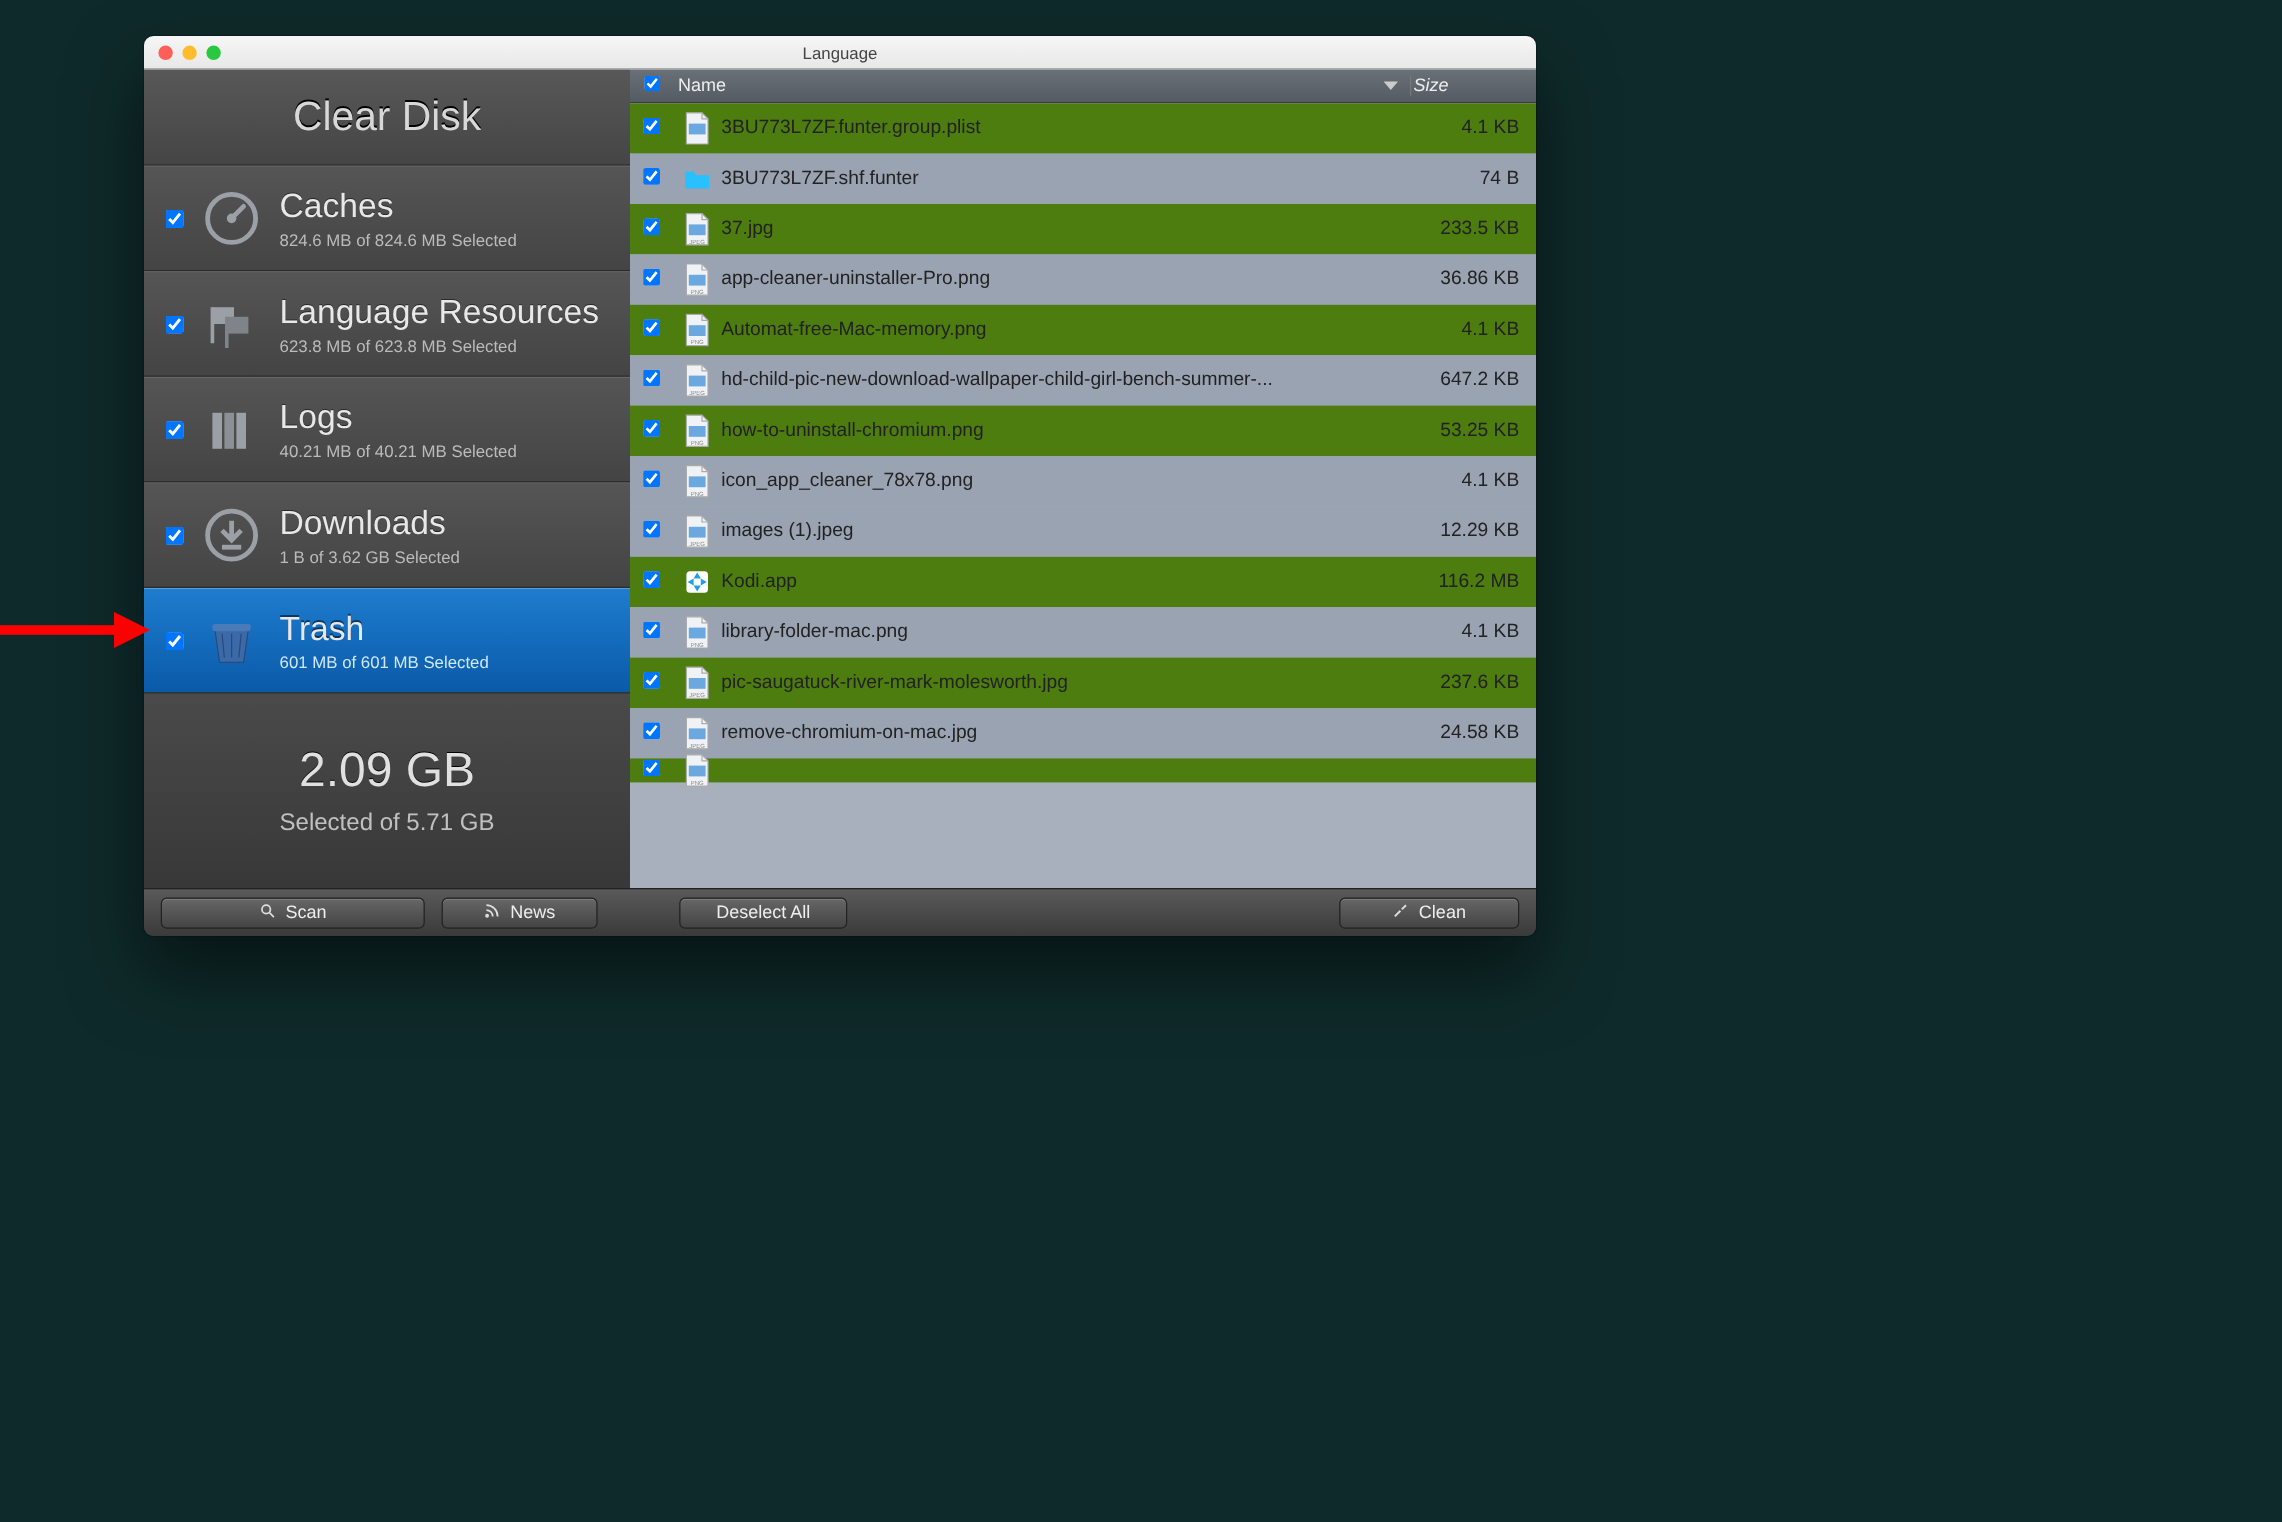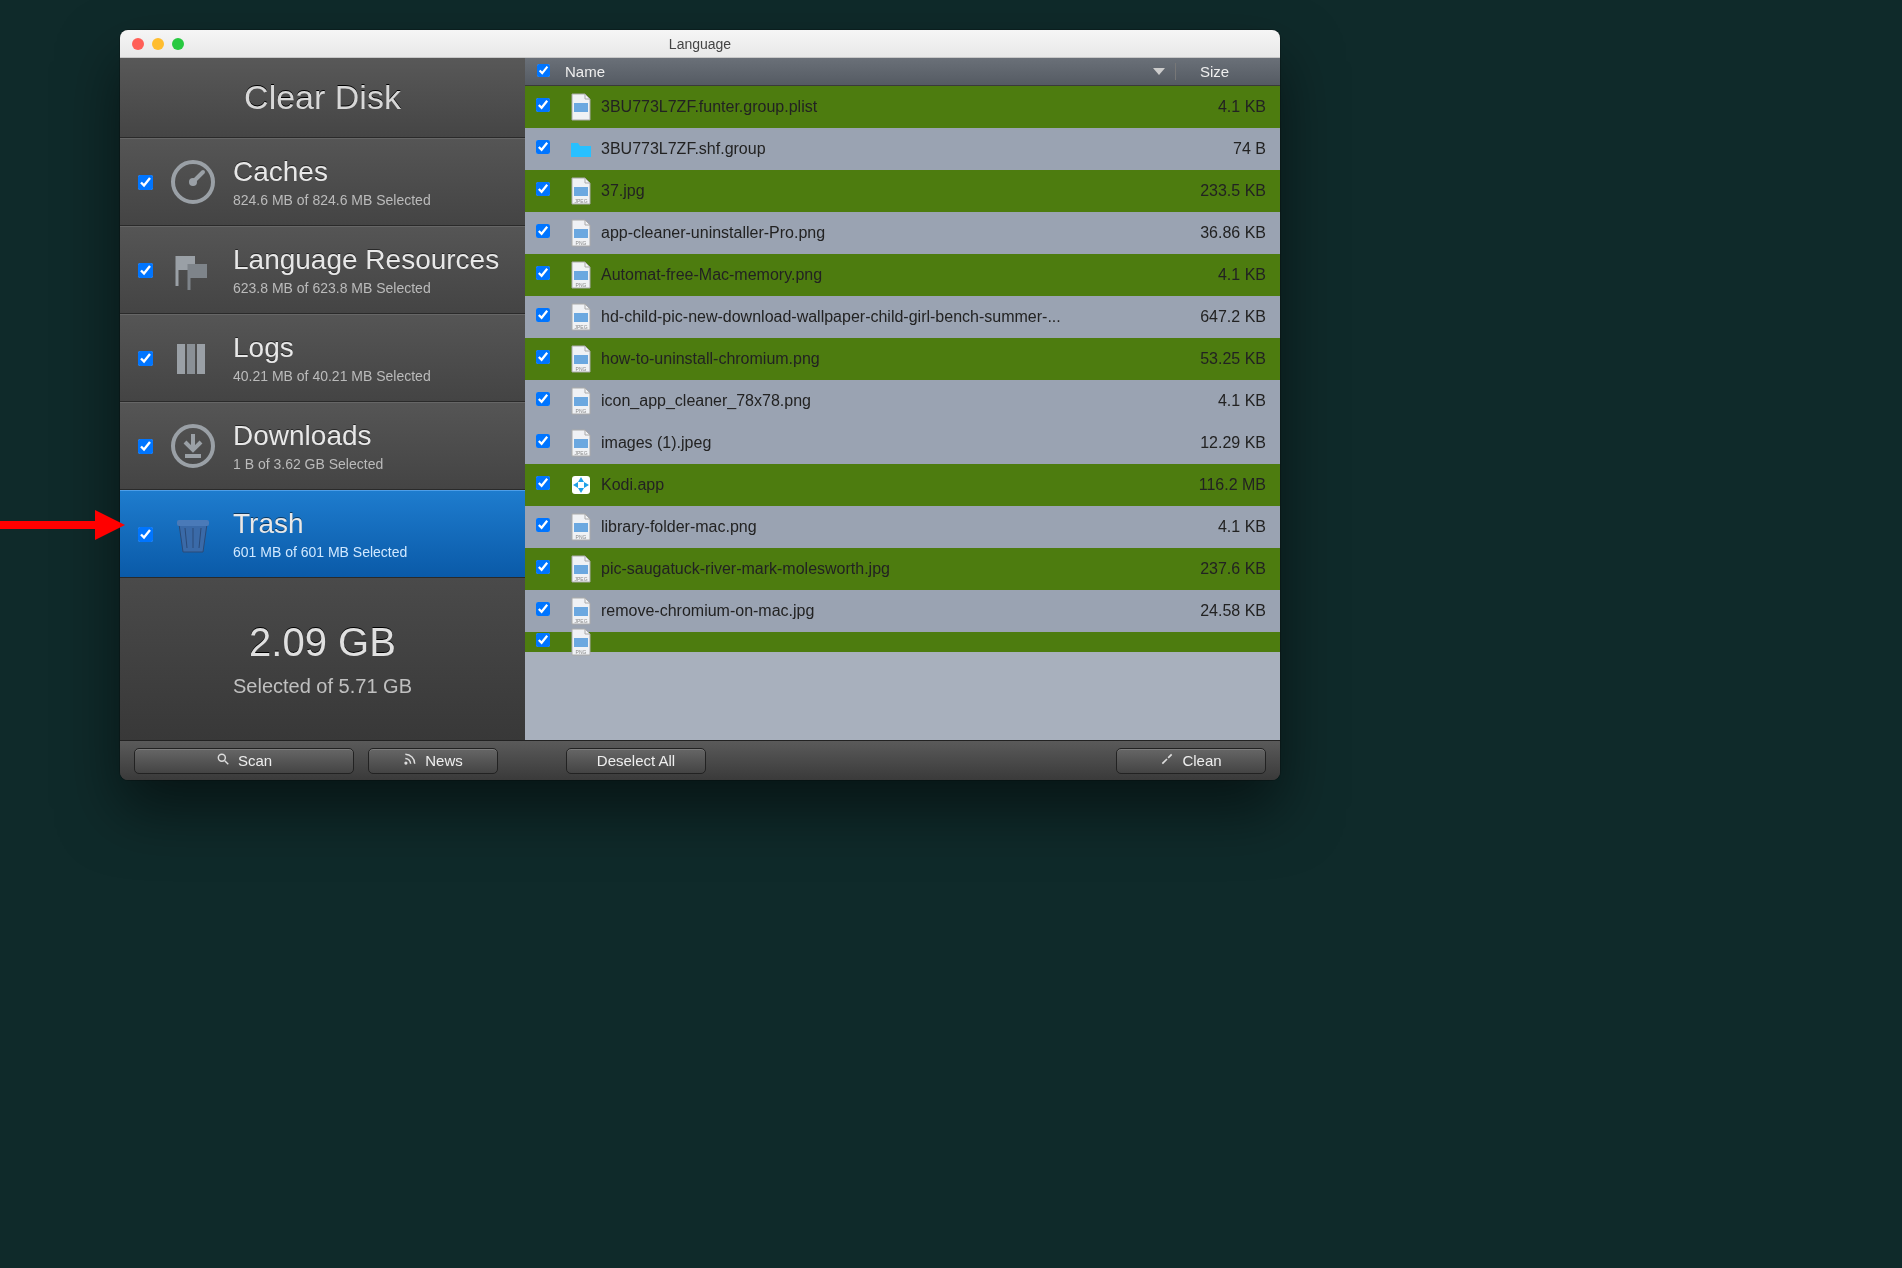--- a/index.html
+++ b/index.html
@@ -32,21 +32,21 @@
   .cat.sel .cat-sub { color: #d0e8ff; }
 
   .totals { flex: 1; display: flex; flex-direction: column; align-items: center; justify-content: center; background: linear-gradient(#4a4a4a, #383838); color: #e0e0e0; }
   .totals .big { font-size: 40px; font-weight: 300; text-shadow: 0 -1px 0 #000; }
   .totals .sub { font-size: 20px; color: #c0c0c0; margin-top: 10px; }
 
   .main { flex: 1; background: #a8b0bd; display: flex; flex-direction: column; }
   .thead { height: 28px; background: linear-gradient(#6a7078, #555b63); display: flex; align-items: center; color: #eee; font-size: 15px; border-bottom: 1px solid #3a3a3a; }
   .th-check { width: 36px; text-align: center; }
   .th-name { flex: 1; padding-left: 4px; display: flex; align-items: center; justify-content: space-between; padding-right: 10px; }
-  .th-size { width: 105px; padding-left: 24px; border-left: 1px solid #777; }
+  .th-size { width: 105px; padding-left: 2px; border-left: 1px solid #777; font-style: italic; }
   .sort-tri { width: 0; height: 0; border-left: 6px solid transparent; border-right: 6px solid transparent; border-top: 7px solid #ccc; margin-left: 8px; }
 
   .rows { flex: 1; overflow: hidden; }
   .row { height: 42px; display: flex; align-items: center; font-size: 16px; color: #222; }
   .row.even { background: #9aa3b2; }
   .row.odd { background: #4d7c0f; }
   .row .cb { width: 36px; text-align: center; }
   .row input[type=checkbox] { width: 14px; height: 14px; cursor: pointer; }
   .row .ficon { width: 40px; display: flex; justify-content: center; }
   .row .ficon svg { width: 24px; height: 28px; }
@@ -188,21 +188,21 @@
     <div class="fname">3BU773L7ZF.funter.group.plist</div>
     <div class="fsize">4.1 KB</div>
           </div>
           <div class="row even">
     <div class="cb"><input type="checkbox" checked="" style=""></div>
     <div class="ficon">
               <svg viewBox="0 0 24 24">
                 <path d="M2 6 h7 l2 3 h11 v11 H2 z" fill="#28c0ff"></path>
               </svg>
             </div>
-    <div class="fname">3BU773L7ZF.shf.group</div>
+    <div class="fname">3BU773L7ZF.shf.funter</div>
     <div class="fsize">74 B</div>
           </div>
           <div class="row odd">
     <div class="cb"><input type="checkbox" checked="" style=""></div>
     <div class="ficon">
               <svg viewBox="0 0 24 28">
                 <path d="M3 1 h13 l5 5 v21 H3 z" fill="#f0f2f5" stroke="#aaa"></path>
                 <path d="M16 1 v5 h5" fill="none" stroke="#aaa"></path>
                 <rect x="5" y="10" width="14" height="9" fill="#6ba8e0"></rect>
                 <text x="12" y="26" font-size="5" text-anchor="middle" fill="#888">JPEG</text>

